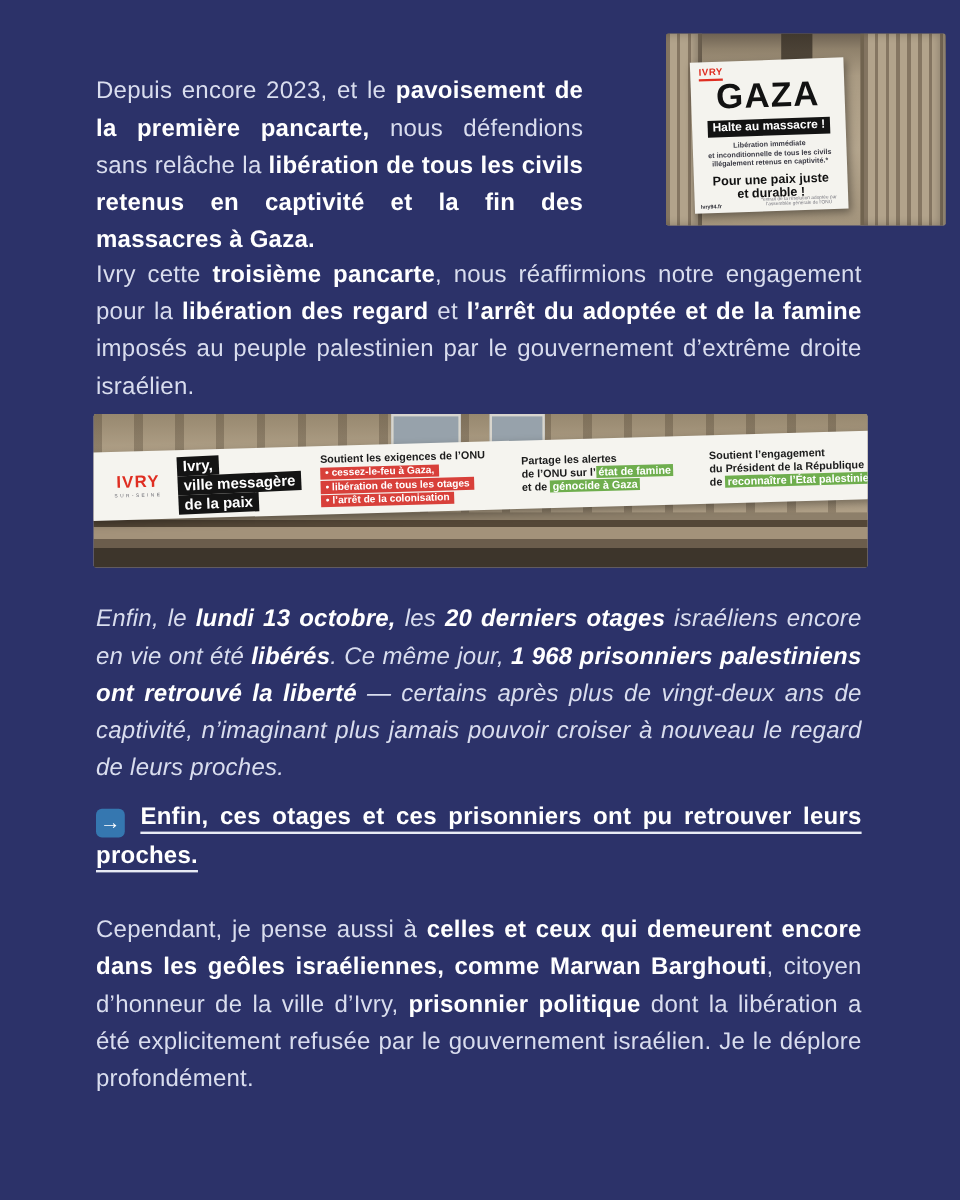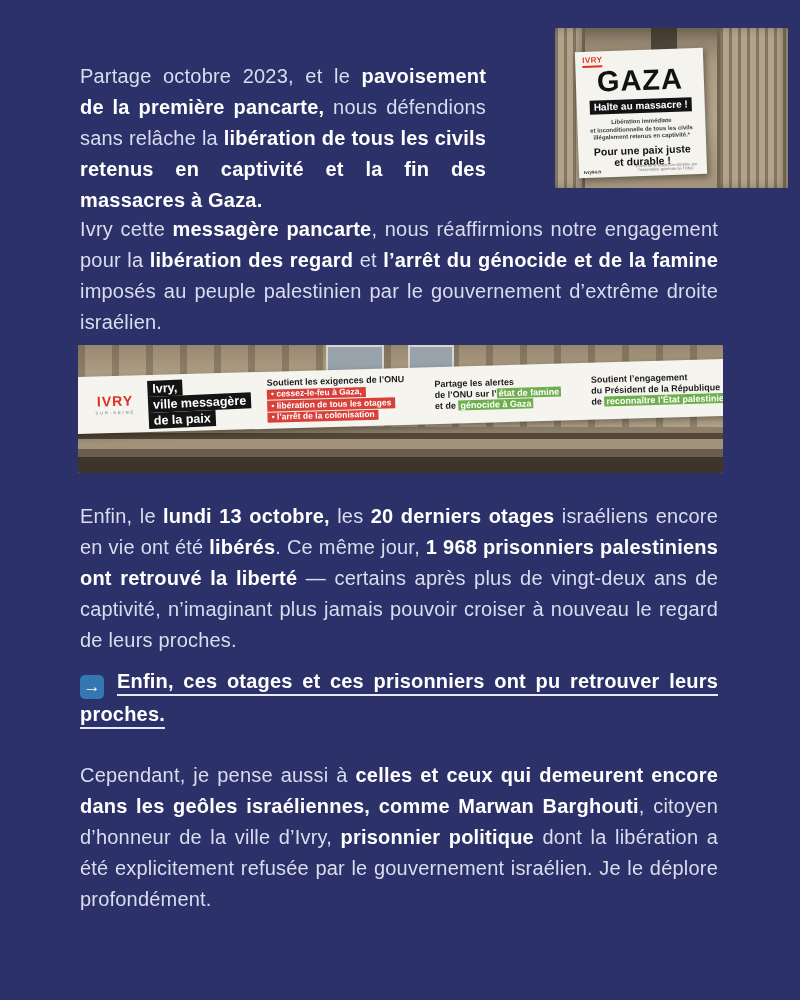--- a/index.html
+++ b/index.html
@@ -9,21 +9,21 @@
     font-family:"Liberation Sans", sans-serif;
   }
   
   .para{
     position:absolute;margin:0;text-align:justify;
     font-size:20px;line-height:31px;color:#d9ddee;letter-spacing:.2px;
   }
   .para b{color:#ffffff;font-weight:700;}
   .p1{left:80px;top:61px;width:406px;}
   .p2{left:80px;top:214px;width:638px;}
-  .p3{left:80px;top:501px;width:638px;}
+  .p3{left:80px;top:501px;width:638px;font-style:italic;}
   .p4{left:80px;top:760px;width:638px;}
   .callout{left:80px;top:666px;width:638px;color:#ffffff;font-weight:700;}
   .arrow-chip{
     display:inline-flex;align-items:center;justify-content:center;
     width:24px;height:24px;border-radius:5px;background:#3577b0;
     color:#fff;font-size:17px;font-weight:700;margin-right:13px;
     vertical-align:-4px;
   }
   .callout-text{
     text-decoration:underline;text-decoration-thickness:2px;
@@ -127,23 +127,23 @@
       <div class="b1-line">illégalement retenus en captivité.*</div>
       <div class="b1-peace">Pour une paix juste</div>
       <div class="b1-peace" style="margin-top:0;">et durable !</div>
       <div class="b1-foot">
         <span class="b1-credit">Ivry94.fr</span>
         <span class="b1-footnote">*extrait de la résolution adoptée par l’assemblée générale de l’ONU</span>
       </div>
     </div>
   </figure>
 
-  <p class="para p1"><span>Partage octobre 2023, et le </span><b>pavoisement de la première pancarte,</b><span> nous défendions sans relâche la </span><b>libération de tous les civils retenus en captivité et la fin des massacres à Gaza.</b></p>
+  <p class="para p1"><span>Depuis encore 2023, et le </span><b>pavoisement de la première pancarte,</b><span> nous défendions sans relâche la </span><b>libération de tous les civils retenus en captivité et la fin des massacres à Gaza.</b></p>
 
-  <p class="para p2"><span>Ivry cette </span><b>messagère pancarte</b><span>, nous réaffirmions notre engagement pour la </span><b>libération des regard</b><span> et </span><b>l’arrêt du génocide et de la famine</b><span> imposés au peuple palestinien par le gouvernement d’extrême droite israélien.</span></p>
+  <p class="para p2"><span>Ivry cette </span><b>troisième pancarte</b><span>, nous réaffirmions notre engagement pour la </span><b>libération des regard</b><span> et </span><b>l’arrêt du adoptée et de la famine</b><span> imposés au peuple palestinien par le gouvernement d’extrême droite israélien.</span></p>
 
   <figure class="photo2">
     <div class="f2-top"></div>
     <div class="f2-win w1"></div>
     <div class="f2-win w2"></div>
     <div class="f2-cornice"></div>
     <div class="banner2">
       <div class="b2-logo">
         <span class="b2-logo-main">IVRY</span>
         <span class="b2-logo-sub">SUR-SEINE</span>

